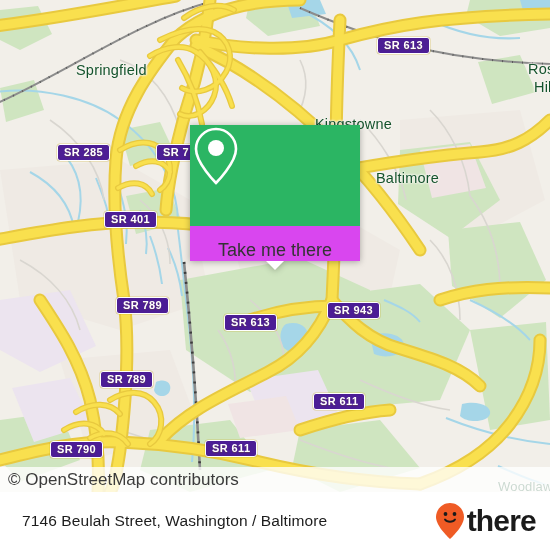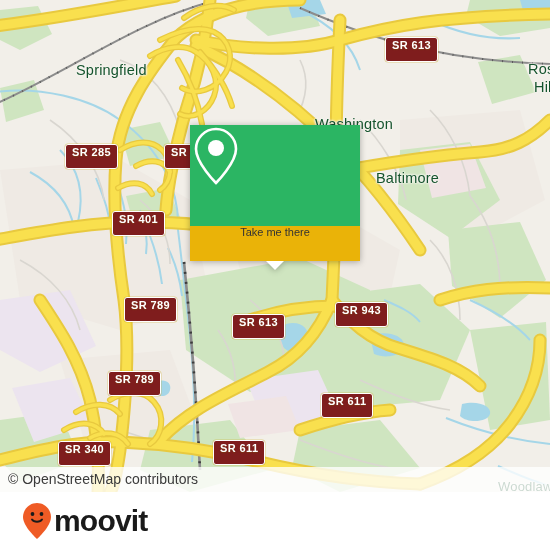--- a/index.html
+++ b/index.html
@@ -23,50 +23,49 @@
     position: absolute; white-space: nowrap;
     color: #14532d; font-size: 13px; letter-spacing: .2px;
     text-shadow: 0 0 2px #f7f5f0, 0 0 3px #f7f5f0, 1px 0 2px #f7f5f0, -1px 0 2px #f7f5f0;
     pointer-events: none;
   }
   .place.big { font-size: 14.5px; }
 
   
   .shield {
     position: absolute; display: inline-block;
-    background: #7f1d1d; border: 1.6px solid #ffffff; border-radius: 3px;
+    background: #4c1d95; border: 1.6px solid #ffffff; border-radius: 3px;
     color: #ffffff; font-size: 11px; font-weight: bold; letter-spacing: .4px;
-    padding: 1px 6px 10px 6px; line-height: 12px;
+    padding: 1px 6px 2px 6px; line-height: 12px;
     text-shadow: 0 1px 1px rgba(120,100,0,.35);
     box-shadow: 0 0 0 .5px rgba(200,170,20,.45);
     white-space: nowrap;
-    margin-left: 8px;
   }
 
   
   #attrib {
     position: absolute; left: 0; bottom: 0; width: 100%;
     background: rgba(255,255,255,.78);
-    color: #3b3b3b; font-size: 14px;
+    color: #3b3b3b; font-size: 17px;
     padding: 5px 0 5px 8px; line-height: 15px;
   }
 
   
   #card {
     position: absolute; left: 190px; top: 125px; width: 170px;
     filter: drop-shadow(0 1px 3px rgba(0,0,0,.30));
   }
   #card-head {
     height: 101px; background: #2bb563;
     display: flex; align-items: center; justify-content: center;
   }
   #card-foot {
-    height: 35px; background: #eab308;
-    display: flex; align-items: flex-start; justify-content: center;
-    color: #333333; font-size: 11px;
+    height: 35px; background: #d946ef;
+    display: flex; align-items: flex-end; justify-content: center;
+    color: #333333; font-size: 18px;
   }
   #card-tail {
     position: absolute; left: 50%; top: 136px; margin-left: -9px;
     width: 0; height: 0;
     border-left: 9px solid transparent; border-right: 9px solid transparent;
     border-top: 9px solid #ffffff;
   }
 
   
   #footer {
@@ -257,38 +256,38 @@
             <path d="M200,52 C214,68 226,86 232,106"></path>
             <path d="M178,60 C190,80 198,102 202,124"></path>
           </g>
         </g>
 
       </g>
     </svg>
 
     <div id="place-labels">
         <div class="place big" style="left: 76px; top: 62px;">Springfield</div>
-        <div class="place big" style="left: 315px; top: 116px;">Washington</div>
+        <div class="place big" style="left: 315px; top: 116px;">Kingstowne</div>
         <div class="place big" style="left: 376px; top: 170px;">Baltimore</div>
         <div class="place big" style="left: 528px; top: 61px;">Rose</div>
         <div class="place big" style="left: 534px; top: 79px;">Hill</div>
         <div class="place" style="left: 498px; top: 479px;">Woodlaw</div>
       </div>
 
     <div id="route-shields">
         <div class="shield" style="left: 377px; top: 37px;">SR 613</div>
         <div class="shield" style="left: 57px; top: 144px;">SR 285</div>
-        <div class="shield" style="left: 156px; top: 144px;">SR 9</div>
+        <div class="shield" style="left: 156px; top: 144px;">SR 7</div>
         <div class="shield" style="left: 104px; top: 211px;">SR 401</div>
         <div class="shield" style="left: 116px; top: 297px;">SR 789</div>
         <div class="shield" style="left: 224px; top: 314px;">SR 613</div>
         <div class="shield" style="left: 327px; top: 302px;">SR 943</div>
         <div class="shield" style="left: 100px; top: 371px;">SR 789</div>
         <div class="shield" style="left: 313px; top: 393px;">SR 611</div>
-        <div class="shield" style="left: 50px; top: 441px;">SR 340</div>
+        <div class="shield" style="left: 50px; top: 441px;">SR 790</div>
         <div class="shield" style="left: 205px; top: 440px;">SR 611</div>
       </div>
 
     <div id="card">
       <div id="card-head">
         <svg width="52" height="62" viewBox="0 0 52 62">
           <path d="M26 4 C15 4 6 13 6 24 C6 38 26 58 26 58 C26 58 46 38 46 24 C46 13 37 4 26 4 Z" fill="none" stroke="#ffffff" stroke-width="2.6"></path>
           <circle cx="26" cy="23" r="8" fill="#ffffff"></circle>
         </svg>
       </div>
@@ -297,24 +296,25 @@
       </div>
       <div id="card-tail"></div>
     </div>
 
     <div id="attrib">
       <span>© OpenStreetMap contributors</span>
     </div>
   </div>
 
   <div id="footer">
+    <div id="address">7146 Beulah Street, Washington / Baltimore</div>
     <div id="logo">
       <svg width="30" height="38" viewBox="0 0 30 38">
         <path d="M15 1 C7.3 1 1 7.3 1 15 C1 24.5 15 37 15 37 C15 37 29 24.5 29 15 C29 7.3 22.7 1 15 1 Z" fill="#ef5b25"></path>
         <circle cx="10.5" cy="12" r="1.9" fill="#1a1a1a"></circle>
         <circle cx="19.5" cy="12" r="1.9" fill="#1a1a1a"></circle>
         <path d="M10 17.5 C12 20.5 18 20.5 20 17.5" fill="none" stroke="#1a1a1a" stroke-width="1.9" stroke-linecap="round"></path>
       </svg>
-      <span id="logo-word">moovit</span>
+      <span id="logo-word">there</span>
     </div>
   </div>
 
 </div>
 
 </body></html>

